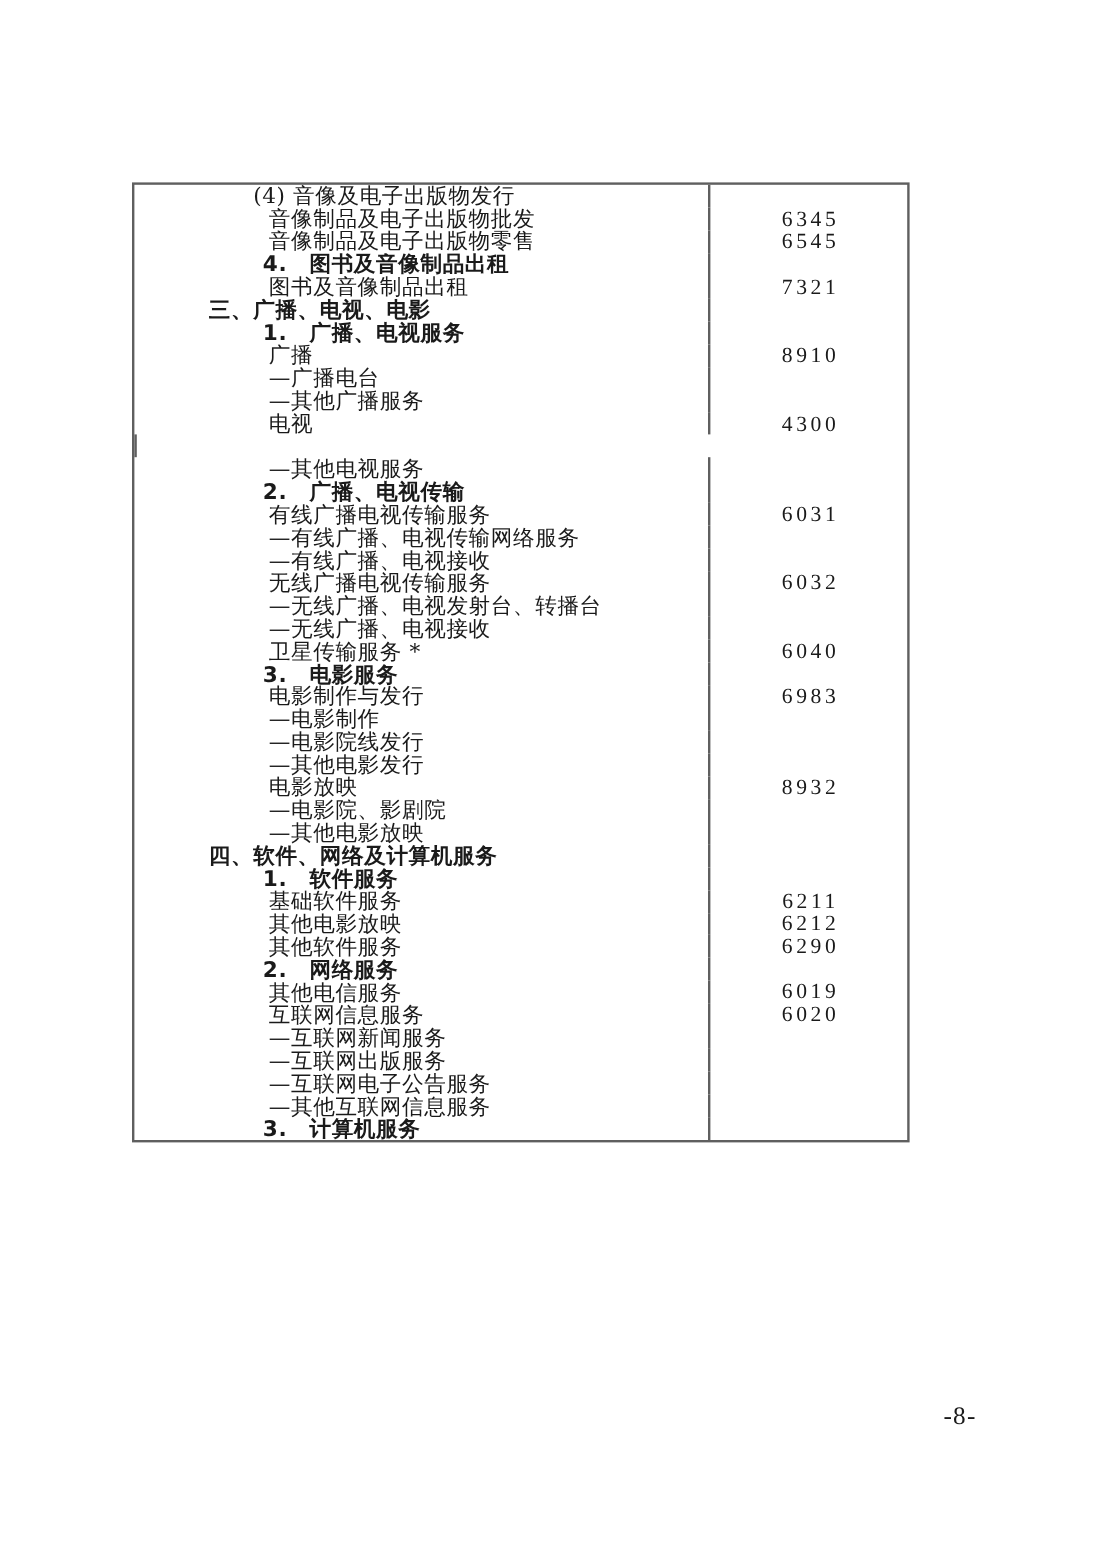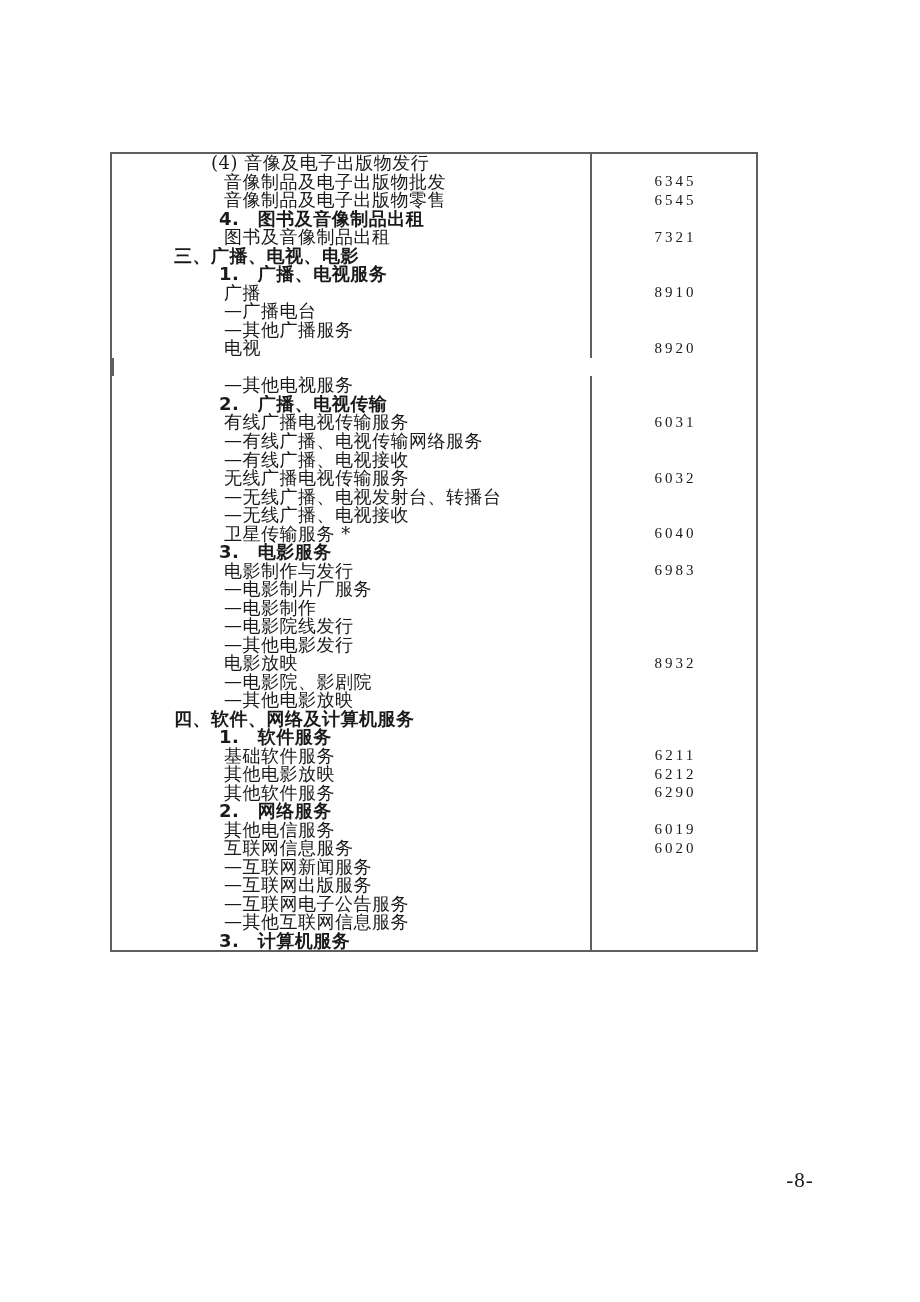--- a/index.html
+++ b/index.html
@@ -39,21 +39,21 @@
     overflow: hidden;
     letter-spacing: 0.5px;
   }
   .t-code-cell {
     flex: 1;
     border-left: 2px solid var(--border-color, #5f5f5f);
     display: flex;
     align-items: center;
     justify-content: center;
     font-family: "Liberation Serif", "DejaVu Serif", serif;
-    font-size: 15px;
+    font-size: 18px;
     letter-spacing: 3px;
     padding-left: 3px; 
     box-sizing: border-box;
   }
   
   .level-section { padding-left: 62px; }
   .level-sub     { padding-left: 107px; }
   .level-paren   { padding-left: 99px; }
   .level-item    { padding-left: 112px; }
   .level-detail  { padding-left: 112px; }
@@ -112,21 +112,21 @@
       <div class="t-row">
         <div class="t-label-cell level-detail">—广播电台</div>
         <div class="t-code-cell"></div>
       </div>
       <div class="t-row">
         <div class="t-label-cell level-detail">—其他广播服务</div>
         <div class="t-code-cell"></div>
       </div>
       <div class="t-row">
         <div class="t-label-cell level-item">电视</div>
-        <div class="t-code-cell">8920</div>
+        <div class="t-code-cell">4300</div>
       </div>
       <div class="t-row">
         <div class="t-code-cell"></div>
       </div>
       <div class="t-row">
         <div class="t-label-cell level-detail">—其他电视服务</div>
         <div class="t-code-cell"></div>
       </div>
       <div class="t-row">
         <div class="t-label-cell level-sub bold">2. 广播、电视传输</div>
@@ -160,24 +160,20 @@
         <div class="t-label-cell level-item">卫星传输服务 *</div>
         <div class="t-code-cell">6040</div>
       </div>
       <div class="t-row">
         <div class="t-label-cell level-sub bold">3. 电影服务</div>
         <div class="t-code-cell"></div>
       </div>
       <div class="t-row">
         <div class="t-label-cell level-item">电影制作与发行</div>
         <div class="t-code-cell">6983</div>
-      </div>
-      <div class="t-row">
-        <div class="t-label-cell level-detail">—电影制片厂服务</div>
-        <div class="t-code-cell"></div>
       </div>
       <div class="t-row">
         <div class="t-label-cell level-detail">—电影制作</div>
         <div class="t-code-cell"></div>
       </div>
       <div class="t-row">
         <div class="t-label-cell level-detail">—电影院线发行</div>
         <div class="t-code-cell"></div>
       </div>
       <div class="t-row">

